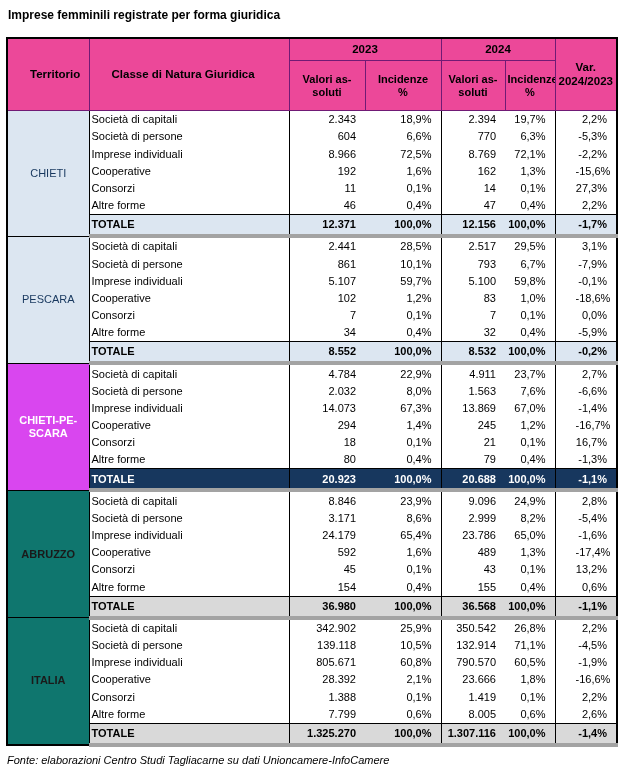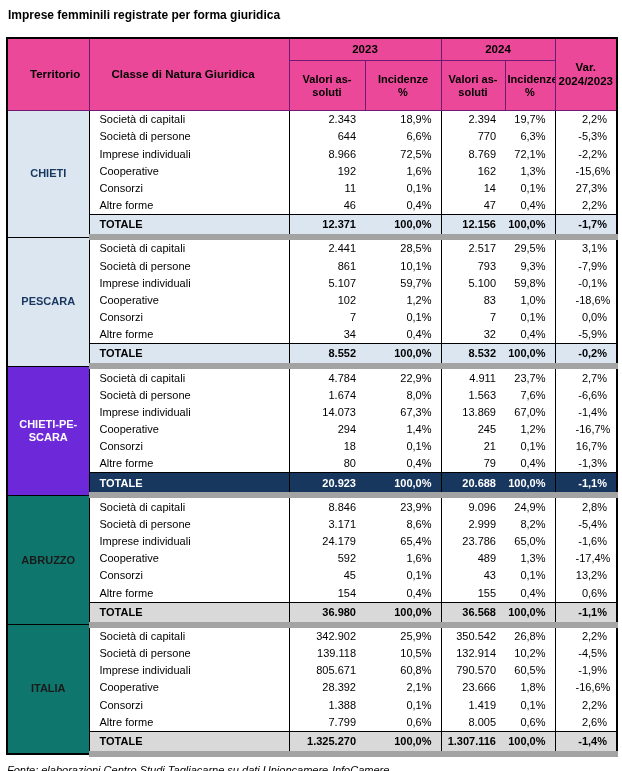--- a/index.html
+++ b/index.html
@@ -12,32 +12,32 @@
   table.main { border-collapse:collapse; table-layout:fixed; width:610px; margin-top:15px; border:2px solid #000; }
   th, td { font-size:11px; line-height:1.15; overflow:hidden; }
 
   thead th { background:#ec4899; border:1px solid #701a75; font-weight:bold; text-align:center; vertical-align:middle; padding:1px 2px; }
   thead tr.year-row th { height:19px; font-size:11.5px; }
   thead tr.label-row th { height:47px; }
   th.h-left { text-align:left; padding-left:22px; }
   .pre { white-space:pre-line; }
 
   tbody td { height:17.2px; padding:0; vertical-align:middle; background:#fff; }
-  td.classe { text-align:left; padding-left:10px; border-left:1px solid #000; }
+  td.classe { text-align:left; padding-left:2px; border-left:1px solid #000; }
   td.v1 { border-left:1px solid #000; }
   td.v2 { border-left:1px solid #000; }
   td.var { border-left:1px solid #000;padding-left:20px; }
   td.num { text-align:right; padding-right:9px; }
 
   td.territory { text-align:center; vertical-align:middle; border-bottom:1px solid #000; font-size:11px; }
-  td.territory.blue { background:#dce6f1; color:#17375e; font-weight:bold; }
-  td.territory.navy { background:#6d28d9; color:#ffffff; font-weight:bold;text-align:center; }
+  td.territory.blue { background:#dce6f1; color:#17375e; font-weight:normal; }
+  td.territory.navy { background:#d946ef; color:#ffffff; font-weight:bold;text-align:center; }
   td.territory.gray { background:#0f766e; color:#1a1a1a; font-weight:bold; }
 
-  tr.total-row td { height:19px; font-weight:bold; border-top:1px solid #000; border-bottom:6px solid #a3a3a3;margin-left:20px; }
+  tr.total-row td { height:19px; font-weight:bold; border-top:1px solid #000; border-bottom:4px solid #a3a3a3;margin-left:20px; }
   tr.total-row.blue td { background:#dce6f1; color:#000; }
   tr.total-row.navy td { background:#17375e; color:#ffffff; }
   tr.total-row.gray td { background:#d9d9d9; color:#000; }
 
   .fonte { font-size:11px; font-style:italic; color:#000; margin-top:7px; padding-left:1px; }
 </style>
 </head>
 <body>
 
 <div class="page">
@@ -78,21 +78,21 @@
           <td rowspan="7" class="territory pre blue">CHIETI</td>
           <td class="classe">Società di capitali</td>
           <td class="v1 num">2.343</td>
           <td class="i1 num">18,9%</td>
           <td class="v2 num">2.394</td>
           <td class="i2 num">19,7%</td>
           <td class="var num">2,2%</td>
         </tr>
         <tr>
           <td class="classe">Società di persone</td>
-          <td class="v1 num">644</td>
+          <td class="v1 num">604</td>
           <td class="i1 num">6,6%</td>
           <td class="v2 num">770</td>
           <td class="i2 num">6,3%</td>
           <td class="var num">-5,3%</td>
         </tr>
         <tr>
           <td class="classe">Imprese individuali</td>
           <td class="v1 num">8.966</td>
           <td class="i1 num">72,5%</td>
           <td class="v2 num">8.769</td>
@@ -138,21 +138,21 @@
           <td class="i1 num">28,5%</td>
           <td class="v2 num">2.517</td>
           <td class="i2 num">29,5%</td>
           <td class="var num">3,1%</td>
         </tr>
         <tr>
           <td class="classe">Società di persone</td>
           <td class="v1 num">861</td>
           <td class="i1 num">10,1%</td>
           <td class="v2 num">793</td>
-          <td class="i2 num">9,3%</td>
+          <td class="i2 num">6,7%</td>
           <td class="var num">-7,9%</td>
         </tr>
         <tr>
           <td class="classe">Imprese individuali</td>
           <td class="v1 num">5.107</td>
           <td class="i1 num">59,7%</td>
           <td class="v2 num">5.100</td>
           <td class="i2 num">59,8%</td>
           <td class="var num">-0,1%</td>
         </tr>
@@ -193,21 +193,21 @@
 SCARA</td>
           <td class="classe">Società di capitali</td>
           <td class="v1 num">4.784</td>
           <td class="i1 num">22,9%</td>
           <td class="v2 num">4.911</td>
           <td class="i2 num">23,7%</td>
           <td class="var num">2,7%</td>
         </tr>
         <tr>
           <td class="classe">Società di persone</td>
-          <td class="v1 num">1.674</td>
+          <td class="v1 num">2.032</td>
           <td class="i1 num">8,0%</td>
           <td class="v2 num">1.563</td>
           <td class="i2 num">7,6%</td>
           <td class="var num">-6,6%</td>
         </tr>
         <tr>
           <td class="classe">Imprese individuali</td>
           <td class="v1 num">14.073</td>
           <td class="i1 num">67,3%</td>
           <td class="v2 num">13.869</td>
@@ -310,21 +310,21 @@
           <td class="i1 num">25,9%</td>
           <td class="v2 num">350.542</td>
           <td class="i2 num">26,8%</td>
           <td class="var num">2,2%</td>
         </tr>
         <tr>
           <td class="classe">Società di persone</td>
           <td class="v1 num">139.118</td>
           <td class="i1 num">10,5%</td>
           <td class="v2 num">132.914</td>
-          <td class="i2 num">10,2%</td>
+          <td class="i2 num">71,1%</td>
           <td class="var num">-4,5%</td>
         </tr>
         <tr>
           <td class="classe">Imprese individuali</td>
           <td class="v1 num">805.671</td>
           <td class="i1 num">60,8%</td>
           <td class="v2 num">790.570</td>
           <td class="i2 num">60,5%</td>
           <td class="var num">-1,9%</td>
         </tr>

